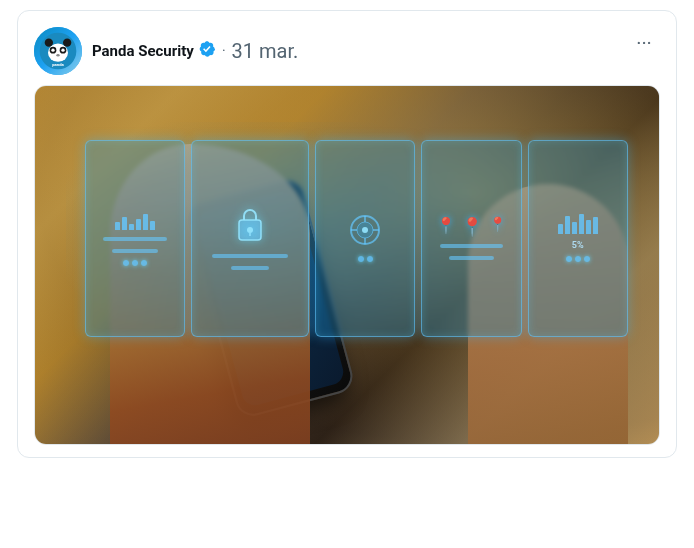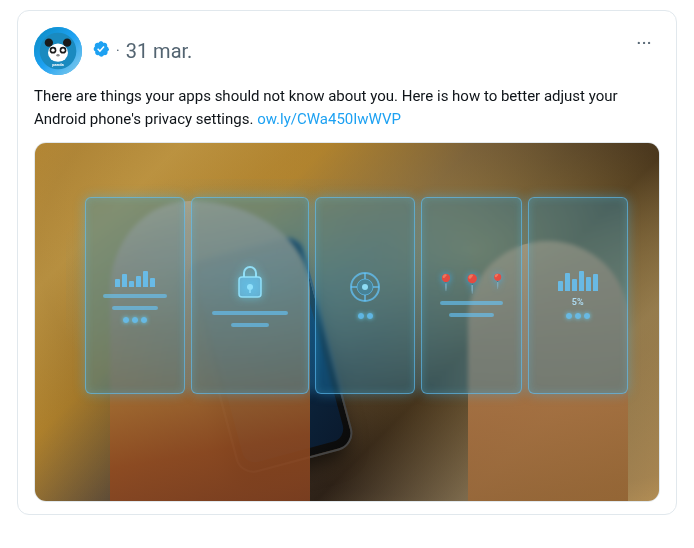--- a/index.html
+++ b/index.html
@@ -340,39 +340,35 @@
 
             <ellipse cx="24" cy="29" rx="2" ry="1.5" fill="#888"></ellipse>
 
             <text x="24" y="42" text-anchor="middle" font-size="5" fill="white" font-weight="bold">panda</text>
           </svg>
         </div>
       </div>
 
       <div class="account-info">
         <div class="account-name-row">
+          <span class="account-name">Panda Security</span>
           <span class="verified-badge" style="color:#1da1f2; font-size:15px;">
             <svg width="18" height="18" viewBox="0 0 24 24" fill="#1da1f2">
                 <path d="M22.25 12c0-1.43-.88-2.67-2.19-3.34.46-1.39.2-2.9-.81-3.91s-2.52-1.27-3.91-.81c-.66-1.31-1.91-2.19-3.34-2.19s-2.67.88-3.33 2.19c-1.4-.46-2.91-.2-3.92.81s-1.26 2.52-.8 3.91C3.13 9.33 2.25 10.57 2.25 12s.88 2.67 2.19 3.34c-.46 1.39-.2 2.9.81 3.91s2.52 1.26 3.91.8c.66 1.31 1.9 2.19 3.33 2.19s2.68-.88 3.34-2.19c1.39.46 2.9.2 3.91-.81s1.27-2.52.81-3.91c1.31-.67 2.19-1.91 2.19-3.34zm-11.71 4.2L6.8 12.46l1.41-1.42 2.26 2.26 4.8-5.23 1.47 1.36-6.2 6.77z"></path>
               </svg>
           </span>
           <span class="dot-separator">·</span>
           <span class="tweet-date">31 mar.</span>
         </div>
       </div>
     </div>
 
     <div class="more-button">···</div>
   </div>
 
-  <div class="tweet-text">
-    <span>There are things your apps should not know about you. Here is how to better adjust your Android phone's privacy settings.</span>
-    <span> </span>
-    <a class="tweet-link" href="#">ow.ly/CWa450IwWVP</a>
-  </div>
 
   <div class="tweet-image-container">
     <div class="tweet-image">
 
       <div class="bg-overlay"></div>
 
       <div class="holo-glow"></div>
 
       <div class="holo-overlay">
 

